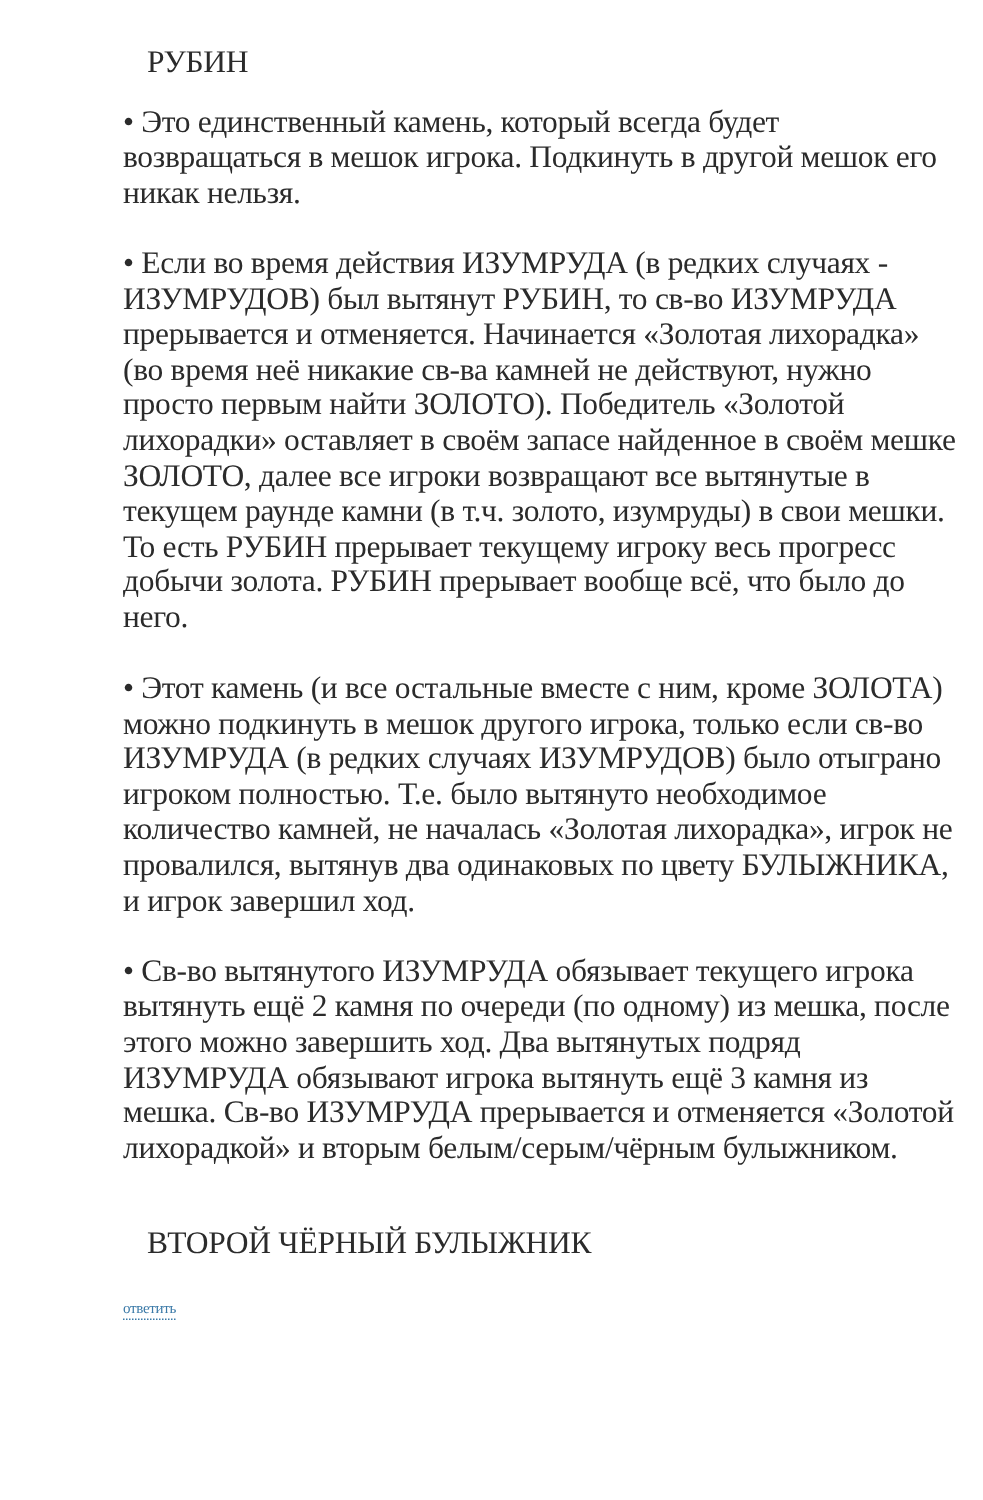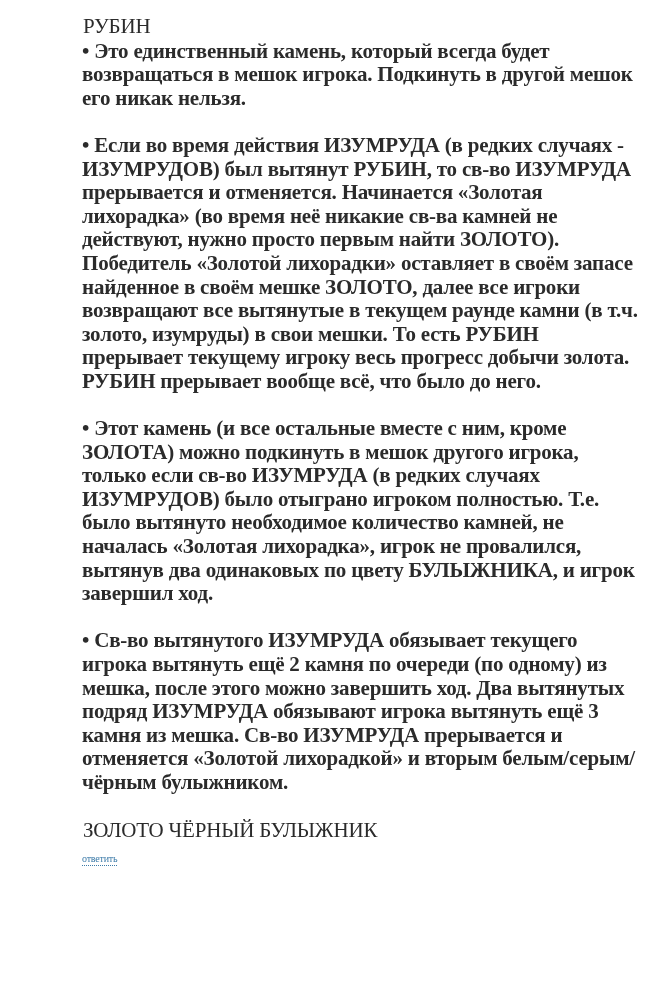--- a/index.html
+++ b/index.html
@@ -18,28 +18,27 @@
       left: 82px;
       top: 14px;
       width: 560px;
       font-family: "Liberation Serif", "DejaVu Serif", serif;
       font-size: 21px;
       line-height: 23.6px;
       color: #2b2b2b;
       letter-spacing: -0.2px;
     }
     .section-title {
-      margin: 1px;
+      margin: 16px;
       font-weight: normal;
       font-size: 21px;
       line-height: 23.6px;
     }
     .para {
       margin: 0;
-      font-weight: bold;
     }
     .gap {
       height: 23.6px;
     }
     .reply-link {
       display: inline-block;
       font-family: "Liberation Serif", "DejaVu Serif", serif;
       font-size: 10px;
       line-height: 12px;
       color: #3b7aa8;
@@ -58,16 +57,16 @@
   <p class="para">• Это единственный камень, который всегда будет возвращаться в мешок игрока. Подкинуть в другой мешок его никак нельзя.</p>
   <div class="gap"></div>
   <p class="para">• Если во время действия ИЗУМРУДА (в редких случаях - ИЗУМРУДОВ) был вытянут РУБИН, то св-во ИЗУМРУДА прерывается и отменяется. Начинается «Золотая лихорадка» (во время неё никакие св-ва камней не действуют, нужно просто первым найти ЗОЛОТО). Победитель «Золотой лихорадки» оставляет в своём запасе найденное в своём мешке ЗОЛОТО, далее все игроки возвращают все вытянутые в текущем раунде камни (в т.ч. золото, изумруды) в свои мешки. То есть РУБИН прерывает текущему игроку весь прогресс добычи золота. РУБИН прерывает вообще всё, что было до него.</p>
   <div class="gap"></div>
 
   <p class="para">• Этот камень (и все остальные вместе с ним, кроме ЗОЛОТА) можно подкинуть в мешок другого игрока, только если св-во ИЗУМРУДА (в редких случаях ИЗУМРУДОВ) было отыграно игроком полностью. Т.е. было вытянуто необходимое количество камней, не началась «Золотая лихорадка», игрок не провалился, вытянув два одинаковых по цвету БУЛЫЖНИКА, и игрок завершил ход.</p>
   <div class="gap"></div>
   <p class="para">• Св-во вытянутого ИЗУМРУДА обязывает текущего игрока вытянуть ещё 2 камня по очереди (по одному) из мешка, после этого можно завершить ход. Два вытянутых подряд ИЗУМРУДА обязывают игрока вытянуть ещё 3 камня из мешка. Св-во ИЗУМРУДА прерывается и отменяется «Золотой лихорадкой» и вторым белым/серым/чёрным булыжником.</p>
   <div class="gap"></div>
 
-  <h3 class="section-title">ЗОЛОТО ЧЁРНЫЙ БУЛЫЖНИК</h3>
+  <h3 class="section-title">ВТОРОЙ ЧЁРНЫЙ БУЛЫЖНИК</h3>
 
   <a class="reply-link">ответить</a>
 </div>
 
 </body></html>

